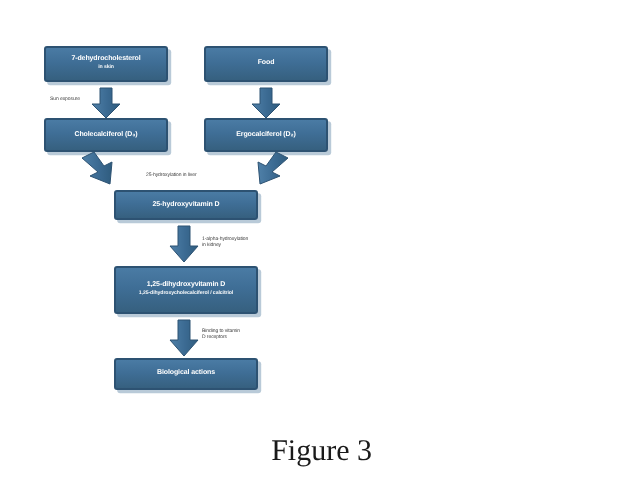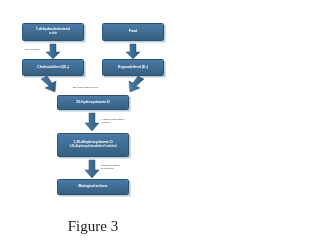--- a/index.html
+++ b/index.html
@@ -76,21 +76,21 @@
   #anno-1a   { left: 101px; top: 118px; }
   #anno-vdr  { left: 101px; top: 164px; }
 
   .arrow { position: absolute; }
 
   .caption {
     position: absolute;
     left: 0;
     top: 218px;
     width: 186px;
-    text-align: center;
+    text-align: right;
     font-family: "Liberation Serif", serif;
     font-size: 15px;
     color: #1a1a1a;
   }
 </style>
 </head>
 <body>
 
 <div id="diagram">
 

